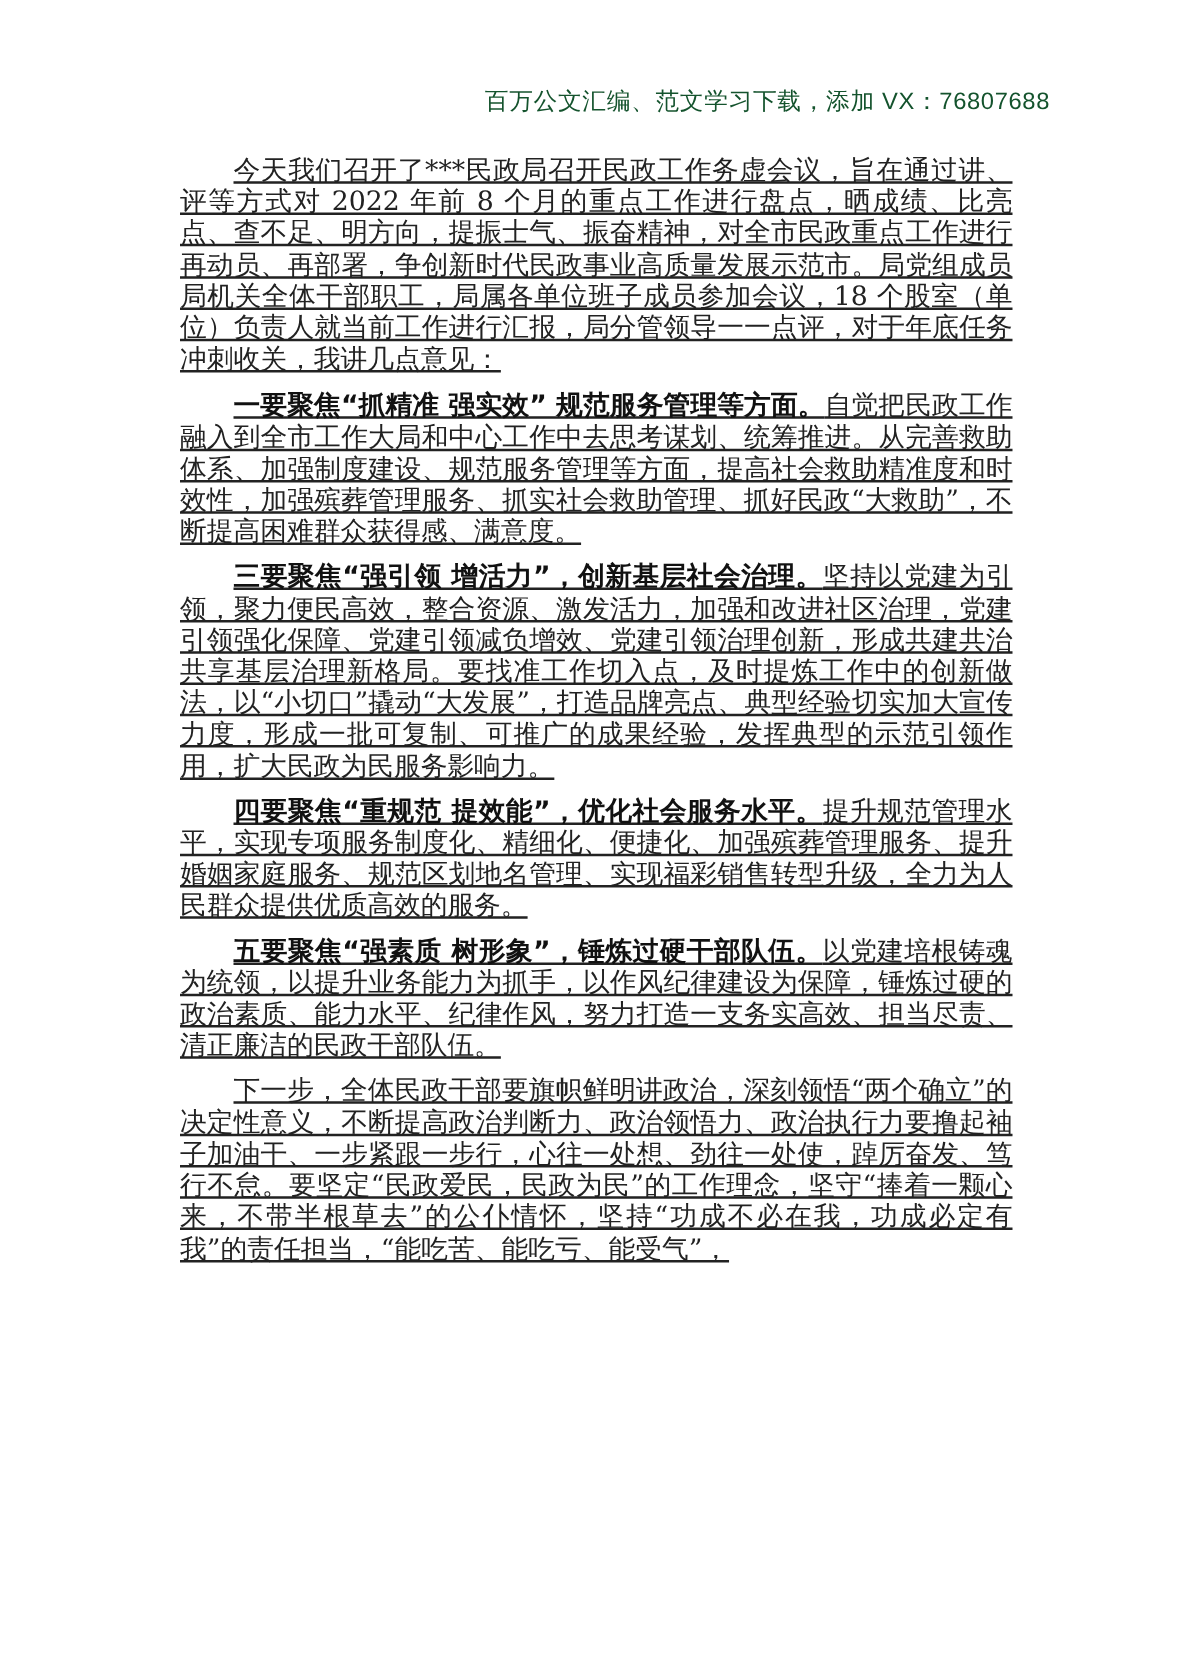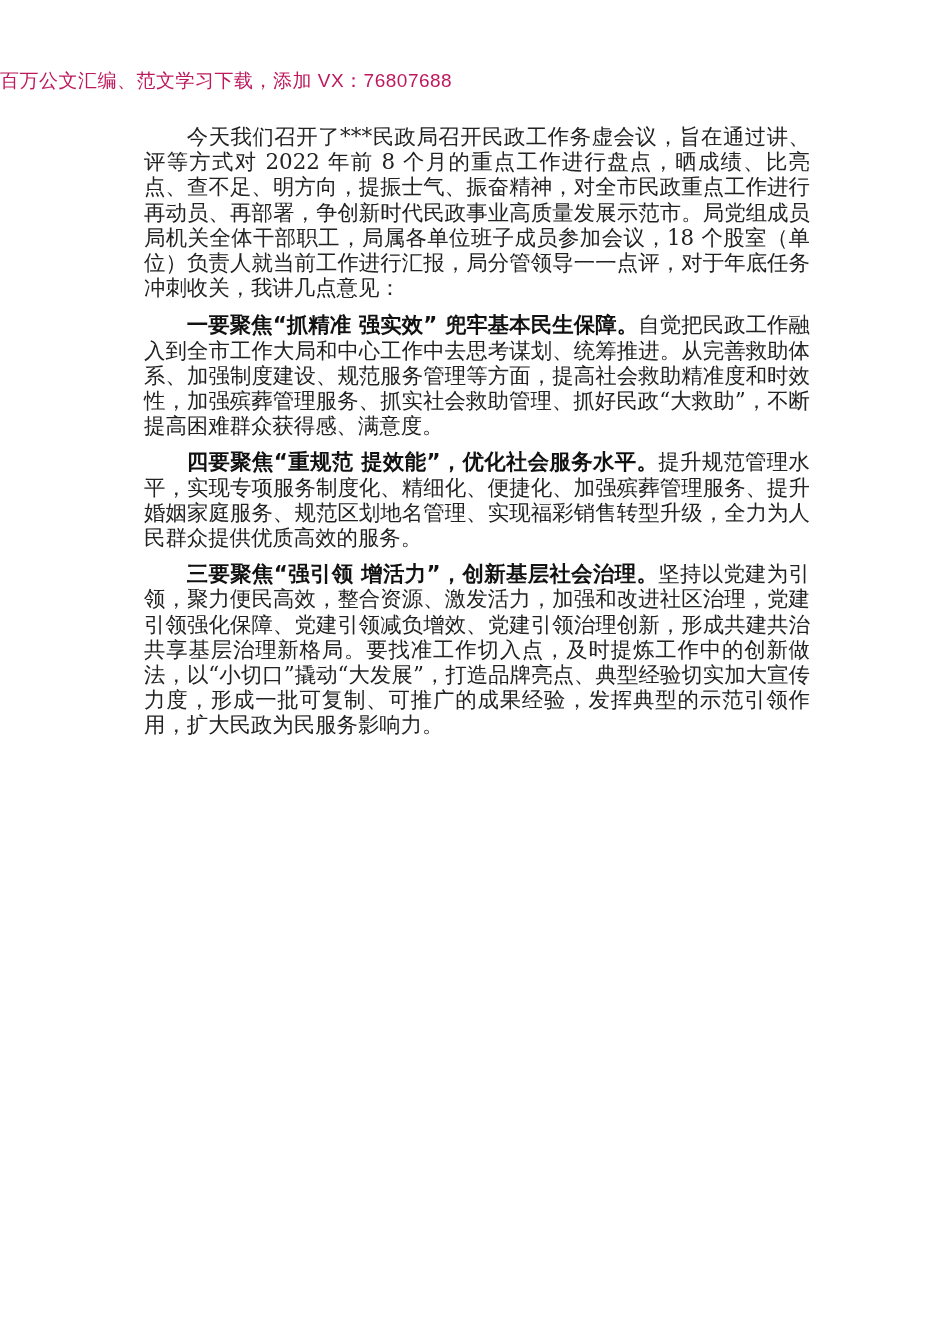--- a/index.html
+++ b/index.html
@@ -1,43 +1,45 @@
 <!DOCTYPE html>
 <html><head>
 <meta charset="utf-8">
 <style>
   html, body { margin: 0; padding: 0; background: #ffffff; }
   body { width: 950px; height: 1344px; position: relative; overflow: hidden; }
   .page { position: absolute; left: 0; top: 0; width: 950px; height: 1344px; background: #fff; }
   .banner {
-    position: absolute; left: 0; top: 68px; width: 840px; text-align: left;
+    position: absolute; left: 0; top: 68px; width: 840px; text-align: right;
     font-family: "Liberation Sans", "DejaVu Sans", sans-serif;
-    font-size: 19px; color: #be185d; letter-spacing: 0.5px;
+    font-size: 19px; color: #14532d; letter-spacing: 0.5px;
   }
   .body-text {
     position: absolute; left: 144px; top: 124px; width: 666px;
     font-family: "DejaVu Serif", "Liberation Serif", serif;
     font-size: 21.4px; line-height: 25.2px; color: #222;
     text-align: justify; text-justify: inter-character;
   }
-  .para { margin: 0 0 11px 0; text-indent: 2em; }
+  .para { margin: 0 0 11px 0; text-indent: 2em; text-decoration: underline; }
   .para.first { margin-bottom: 12px; }
   .lead { font-weight: bold; color: #111; font-family: "DejaVu Sans", "Liberation Sans", sans-serif; }
 </style>
 </head>
 <body>
 
 <div class="page">
   <div class="banner">百万公文汇编、范文学习下载，添加 VX：76807688</div>
 
   <div class="body-text">
     <p class="para first">今天我们召开了***民政局召开民政工作务虚会议，旨在通过讲、评等方式对 2022 年前 8 个月的重点工作进行盘点，晒成绩、比亮点、查不足、明方向，提振士气、振奋精神，对全市民政重点工作进行再动员、再部署，争创新时代民政事业高质量发展示范市。局党组成员局机关全体干部职工，局属各单位班子成员参加会议，18 个股室（单位）负责人就当前工作进行汇报，局分管领导一一点评，对于年底任务冲刺收关，我讲几点意见：</p>
 
-    <p class="para"><span class="lead">一要聚焦“抓精准 强实效” 兜牢基本民生保障。</span><span>自觉把民政工作融入到全市工作大局和中心工作中去思考谋划、统筹推进。从完善救助体系、加强制度建设、规范服务管理等方面，提高社会救助精准度和时效性，加强殡葬管理服务、抓实社会救助管理、抓好民政“大救助”，不断提高困难群众获得感、满意度。</span></p>
+    <p class="para"><span class="lead">一要聚焦“抓精准 强实效” 规范服务管理等方面。</span><span>自觉把民政工作融入到全市工作大局和中心工作中去思考谋划、统筹推进。从完善救助体系、加强制度建设、规范服务管理等方面，提高社会救助精准度和时效性，加强殡葬管理服务、抓实社会救助管理、抓好民政“大救助”，不断提高困难群众获得感、满意度。</span></p>
 
+
+    <p class="para"><span class="lead">三要聚焦“强引领 增活力”，创新基层社会治理。</span><span>坚持以党建为引领，聚力便民高效，整合资源、激发活力，加强和改进社区治理，党建引领强化保障、党建引领减负增效、党建引领治理创新，形成共建共治共享基层治理新格局。要找准工作切入点，及时提炼工作中的创新做法，以“小切口”撬动“大发展”，打造品牌亮点、典型经验切实加大宣传力度，形成一批可复制、可推广的成果经验，发挥典型的示范引领作用，扩大民政为民服务影响力。</span></p>
 
     <p class="para"><span class="lead">四要聚焦“重规范 提效能”，优化社会服务水平。</span><span>提升规范管理水平，实现专项服务制度化、精细化、便捷化、加强殡葬管理服务、提升婚姻家庭服务、规范区划地名管理、实现福彩销售转型升级，全力为人民群众提供优质高效的服务。</span></p>
 
-    <p class="para"><span class="lead">三要聚焦“强引领 增活力”，创新基层社会治理。</span><span>坚持以党建为引领，聚力便民高效，整合资源、激发活力，加强和改进社区治理，党建引领强化保障、党建引领减负增效、党建引领治理创新，形成共建共治共享基层治理新格局。要找准工作切入点，及时提炼工作中的创新做法，以“小切口”撬动“大发展”，打造品牌亮点、典型经验切实加大宣传力度，形成一批可复制、可推广的成果经验，发挥典型的示范引领作用，扩大民政为民服务影响力。</span></p>
+    <p class="para"><span class="lead">五要聚焦“强素质 树形象”，锤炼过硬干部队伍。</span><span>以党建培根铸魂为统领，以提升业务能力为抓手，以作风纪律建设为保障，锤炼过硬的政治素质、能力水平、纪律作风，努力打造一支务实高效、担当尽责、清正廉洁的民政干部队伍。</span></p>
 
-
+    <p class="para">下一步，全体民政干部要旗帜鲜明讲政治，深刻领悟“两个确立”的决定性意义，不断提高政治判断力、政治领悟力、政治执行力要撸起袖子加油干、一步紧跟一步行，心往一处想、劲往一处使，踔厉奋发、笃行不怠。要坚定“民政爱民，民政为民”的工作理念，坚守“捧着一颗心来，不带半根草去”的公仆情怀，坚持“功成不必在我，功成必定有我”的责任担当，“能吃苦、能吃亏、能受气”，</p>
   </div>
 </div>
 
 </body></html>

